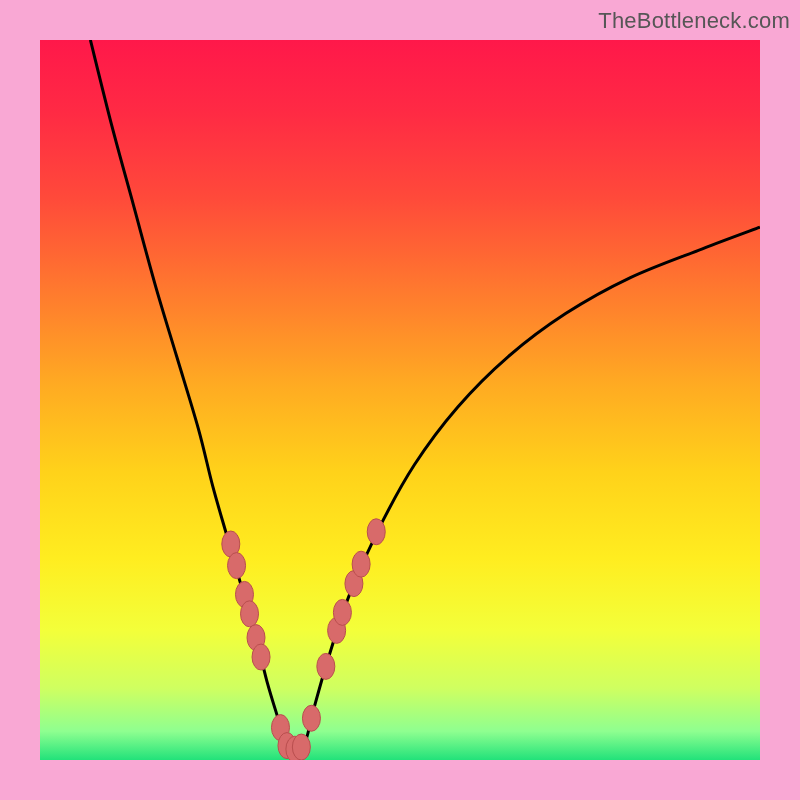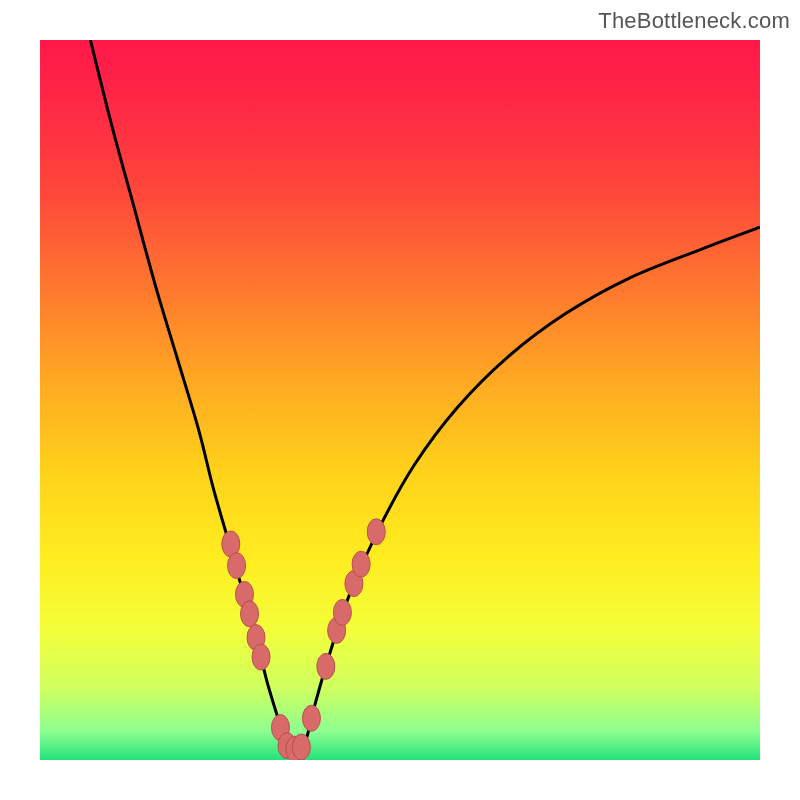--- a/index.html
+++ b/index.html
@@ -7,21 +7,21 @@
     padding: 0;
     width: 800px;
     height: 800px;
     background: #000;
     overflow: hidden;
   }
   .container {
     position: relative;
     width: 800px;
     height: 800px;
-    background: #ffffff;
+    background: #f9a8d4;
   }
   .plot-area {
     position: absolute;
     left: 40px;
     top: 40px;
     width: 720px;
     height: 720px;
   }
   .watermark {
     position: absolute;

